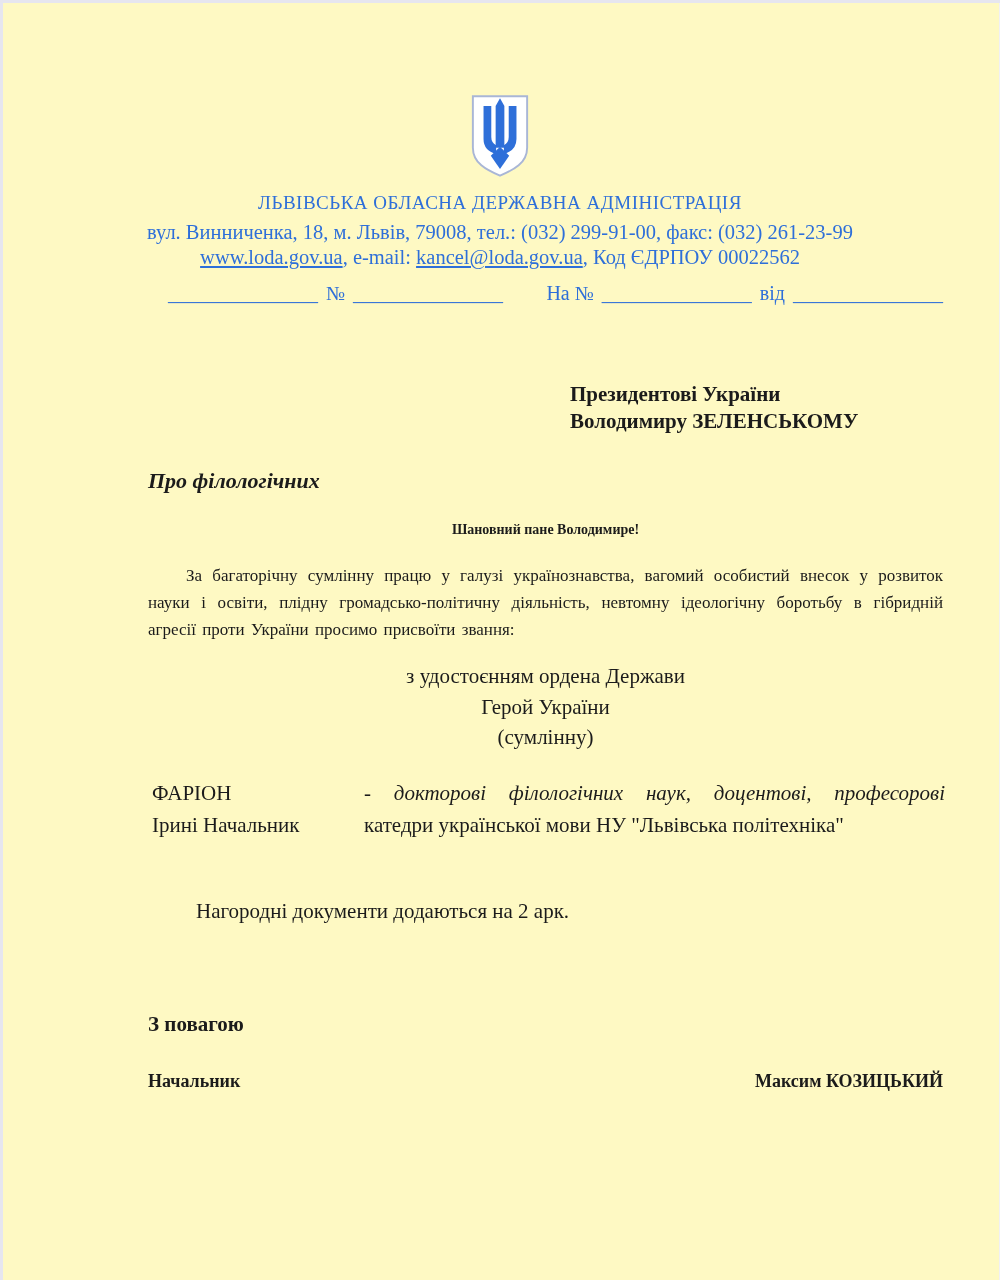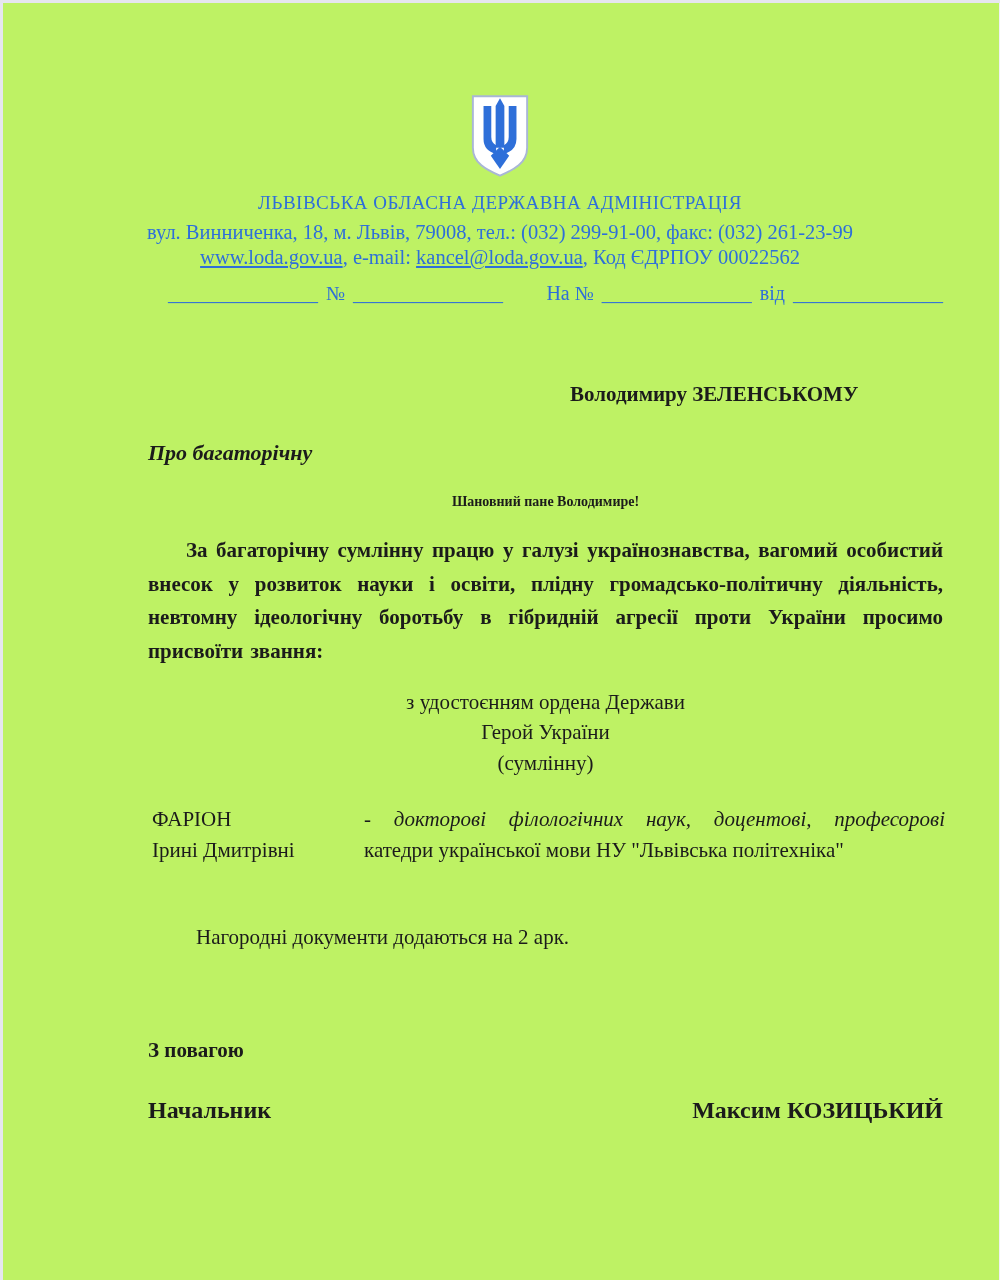--- a/index.html
+++ b/index.html
@@ -1,19 +1,19 @@
 <!DOCTYPE html>
 <html><head>
 <meta charset="utf-8">
 <style>
   html,body{margin:0;padding:0;background:#fff;}
   .page{
     position:relative;
     width:1000px;height:1280px;
-    background:#bef264;
+    background:#fef9c3;
     font-family:"Liberation Serif", serif;
     color:#1b1b1b;
     box-shadow: inset 3px 3px 0 #e6e6ef, inset -1px 0 0 #f0f0f5;
     overflow:hidden;
   }
   .blue{color:#2e6fd9;}
   .emblem-wrap{padding-top:93px;display:flex;justify-content:center;}
   .org-line1{margin-top:13px;text-align:center;font-size:19px;letter-spacing:.5px;}
   .org-line2{margin-top:3px;text-align:center;font-size:24.5px;font-weight:bold;letter-spacing:.5px;}
   .addr-line{margin-top:7px;text-align:center;font-size:20.5px;}
@@ -25,33 +25,32 @@
     display:flex;align-items:flex-start;
     white-space:nowrap;
   }
   .ref-line .lbl{margin:0 8px;}
   .ref-line .sp{flex:1;max-width:78px;}
   .addressee{margin-top:76px;margin-left:570px;font-weight:bold;font-size:21px;line-height:1.3;}
   .subject{margin-top:32px;margin-left:148px;font-weight:bold;font-style:italic;font-size:22px;}
   .salutation{margin-top:28px;margin-left:148px;margin-right:57px;text-align:center;font-weight:bold;font-size:14px;}
   .paragraph{
     margin:24px 57px 4px 148px;
-    font-size:21px;line-height:1.6;
+    font-size:17px;line-height:1.6;
     text-align:justify;text-indent:38px;
     word-spacing:2px;
-    font-weight:bold;
   }
   .award-block{margin-top:18px;margin-left:148px;margin-right:57px;text-align:center;font-size:21px;line-height:1.45;}
   .recipient-row{display:flex;margin:26px 55px 0 152px;font-size:21px;line-height:1.5;}
   .recipient-name{width:212px;flex:0 0 212px;}
   .recipient-desc{flex:1;}
   .desc-just{text-align:justify;text-align-last:justify;font-style:italic;}
   .attachment{margin-top:58px;margin-left:196px;font-size:21px;}
   .closing{margin-top:88px;margin-left:148px;font-weight:bold;font-size:21px;}
-  .signature-row{display:flex;justify-content:space-between;margin:34px 57px 0 148px;font-weight:bold;font-size:24px;}
+  .signature-row{display:flex;justify-content:space-between;margin:34px 57px 0 148px;font-weight:bold;font-size:18px;}
 </style>
 </head>
 <body>
 
 <div class="page">
 
   <div class="emblem-wrap">
     <svg width="62" height="86" viewBox="0 0 64 88">
       <path d="M4,3 H60 V56 C60,72 46,79 32,85 C18,79 4,72 4,56 Z" fill="#ffffff" stroke="#a9b6d6" stroke-width="2"></path>
       <g fill="#2e6fd9">
@@ -76,39 +75,40 @@
     <span class="lbl">№</span>
     <span>_______________</span>
     <span class="sp"></span>
     <span class="lbl">На №</span>
     <span>_______________</span>
     <span class="lbl">від</span>
     <span>_______________</span>
   </div>
 
   <div class="addressee">
+    <div>Президентові України</div>
     <div>Володимиру ЗЕЛЕНСЬКОМУ</div>
   </div>
 
-  <div class="subject">Про багаторічну</div>
+  <div class="subject">Про філологічних</div>
 
   <div class="salutation">Шановний пане Володимире!</div>
 
   <div class="paragraph">За багаторічну сумлінну працю у галузі українознавства, вагомий особистий внесок у розвиток науки і освіти, плідну громадсько-політичну діяльність, невтомну ідеологічну боротьбу в гібридній агресії проти України просимо присвоїти звання:</div>
 
   <div class="award-block">
     <div>з удостоєнням ордена Держави</div>
     <div>Герой України</div>
     <div>(сумлінну)</div>
   </div>
 
   <div class="recipient-row">
     <div class="recipient-name">
       <div>ФАРІОН</div>
-      <div>Ірині Дмитрівні</div>
+      <div>Ірині Начальник</div>
     </div>
     <div class="recipient-desc">
       <div class="desc-just">- докторові філологічних наук, доцентові, професорові</div>
       <div>катедри української мови НУ "Львівська політехніка"</div>
     </div>
   </div>
 
   <div class="attachment">Нагородні документи додаються на 2 арк.</div>
 
   <div class="closing">З повагою</div>

